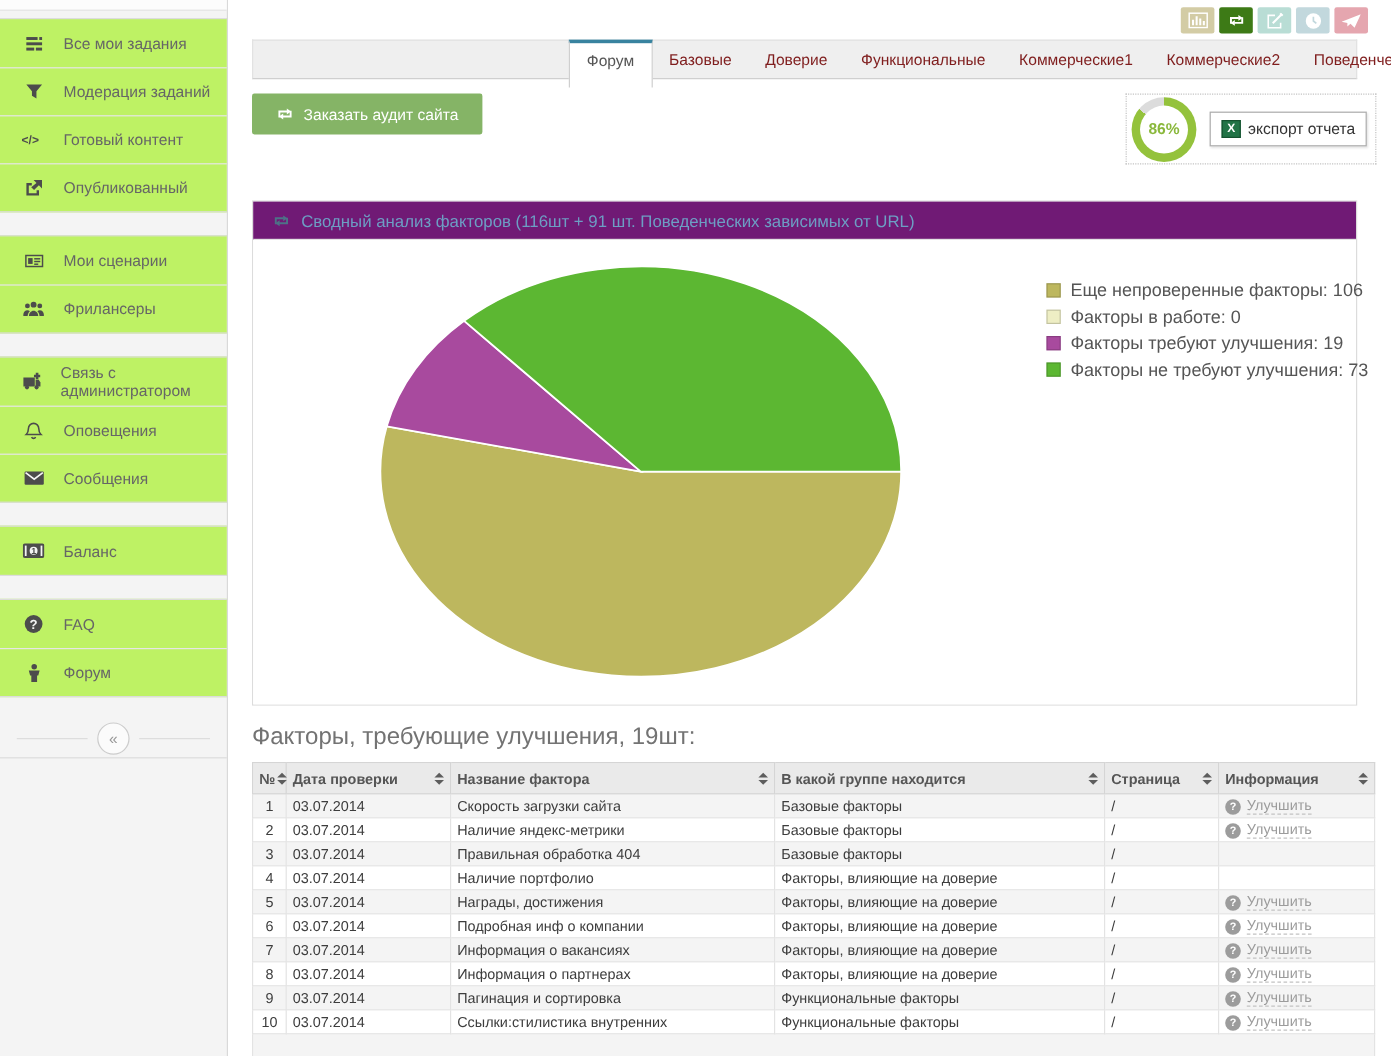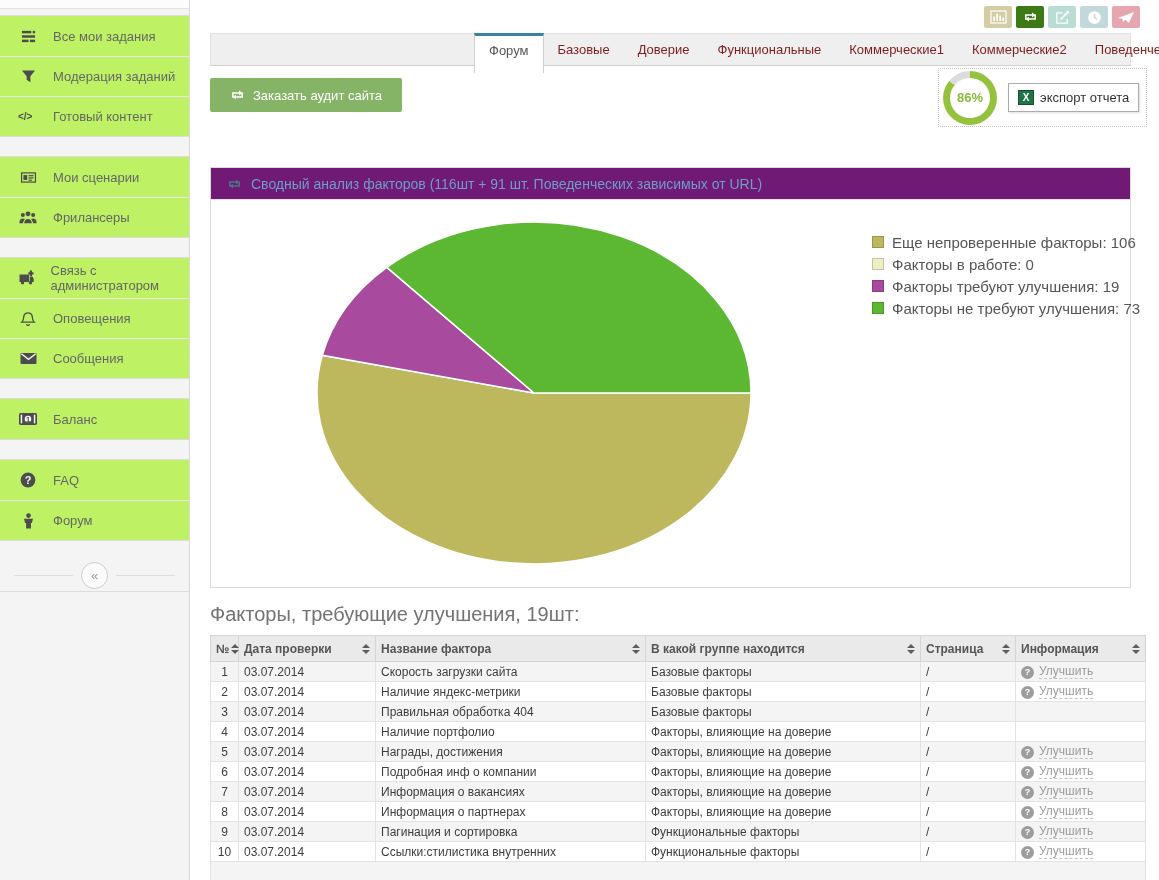--- a/index.html
+++ b/index.html
@@ -34,21 +34,21 @@
   #tabstrip{margin-top:33px;width:921px;height:33px;background:#efefef;
     border:1px solid #e2e2e2;border-bottom:1px solid #cfcfcf;display:flex;padding-left:263px;position:relative}
   .tab{padding:0 14px;font-size:13px;color:#7f1d1d;line-height:31px;cursor:pointer;white-space:nowrap}
   .tab.active{background:#fff;color:#555;border:1px solid #cfcfcf;border-top:3px solid #38839f;
     border-bottom:none;line-height:29px;height:40px;margin-top:-1px;position:relative;z-index:2}
 
   
   #toolbar{position:relative;height:101px}
   #order-audit{position:absolute;left:0;top:12px;height:34px;padding:0 20px;background:#85b466;
     border:none;border-radius:2px;color:#fff;font-size:13px;display:flex;align-items:center;gap:8px;cursor:pointer}
-  #report-box{position:absolute;right:-2px;top:2px;width:209px;height:59px;border:1px dotted #c3c3c3;
+  #report-box{position:absolute;right:-2px;top:12px;width:209px;height:59px;border:1px dotted #c3c3c3;
     display:flex;align-items:center;gap:11px;padding-left:4px}
   #donut{position:relative;width:54px;height:54px;border-radius:50%;flex:0 0 54px}
   #donut::after{content:"";position:absolute;inset:7px;border-radius:50%;background:#fff}
   #donut-label{position:absolute;inset:0;display:flex;align-items:center;justify-content:center;
     font-size:13px;font-weight:bold;color:#8ab83b;z-index:2}
   #export-btn{height:29px;padding:0 9px;background:#fff;border:1px solid #ababab;box-shadow:1px 1px 2px rgba(0,0,0,.12);
     font-size:13px;color:#333;display:flex;align-items:center;gap:6px;cursor:pointer}
   #excel-icon{width:16px;height:15px;background:#217346;color:#fff;font-size:10px;font-weight:bold;
     display:inline-flex;align-items:center;justify-content:center;border:1px solid #14522f}
 
@@ -113,20 +113,29 @@
           </span>
           <span class="mi-label">Модерация заданий</span>
         </div>
         <div class="menu-item">
           <span class="icon">
             <svg width="22" height="13" viewBox="0 0 22 13">
               <text x="0" y="10.5" font-size="11" font-weight="bold" fill="currentColor">&lt;/&gt;</text>
             </svg>
           </span>
           <span class="mi-label">Готовый контент</span>
+        </div>
+        <div class="menu-item">
+          <span class="icon">
+            <svg width="16" height="16" viewBox="0 0 16 16" fill="currentColor">
+              <path d="M12.5 9.5V14H2V3.5h4.5v2H4V12h6.5V9.5z"></path>
+              <path d="M8 1h7v7l-2.6-2.6-4 4L6 7l4.4-3.4z"></path>
+            </svg>
+          </span>
+          <span class="mi-label">Опубликованный</span>
         </div>
       </div>
       <div class="menu-group">
         <div class="menu-item">
           <span class="icon">
             <svg width="17" height="15" viewBox="0 0 16 16" fill="currentColor">
               <rect x="0.6" y="3.1" width="14.8" height="9.8" fill="none" stroke="currentColor" stroke-width="1.3"></rect>
               <rect x="2.6" y="5.4" width="4" height="5.2"></rect>
               <rect x="8" y="5.4" width="5.4" height="1.3"></rect>
               <rect x="8" y="7.8" width="5.4" height="1.3"></rect>

